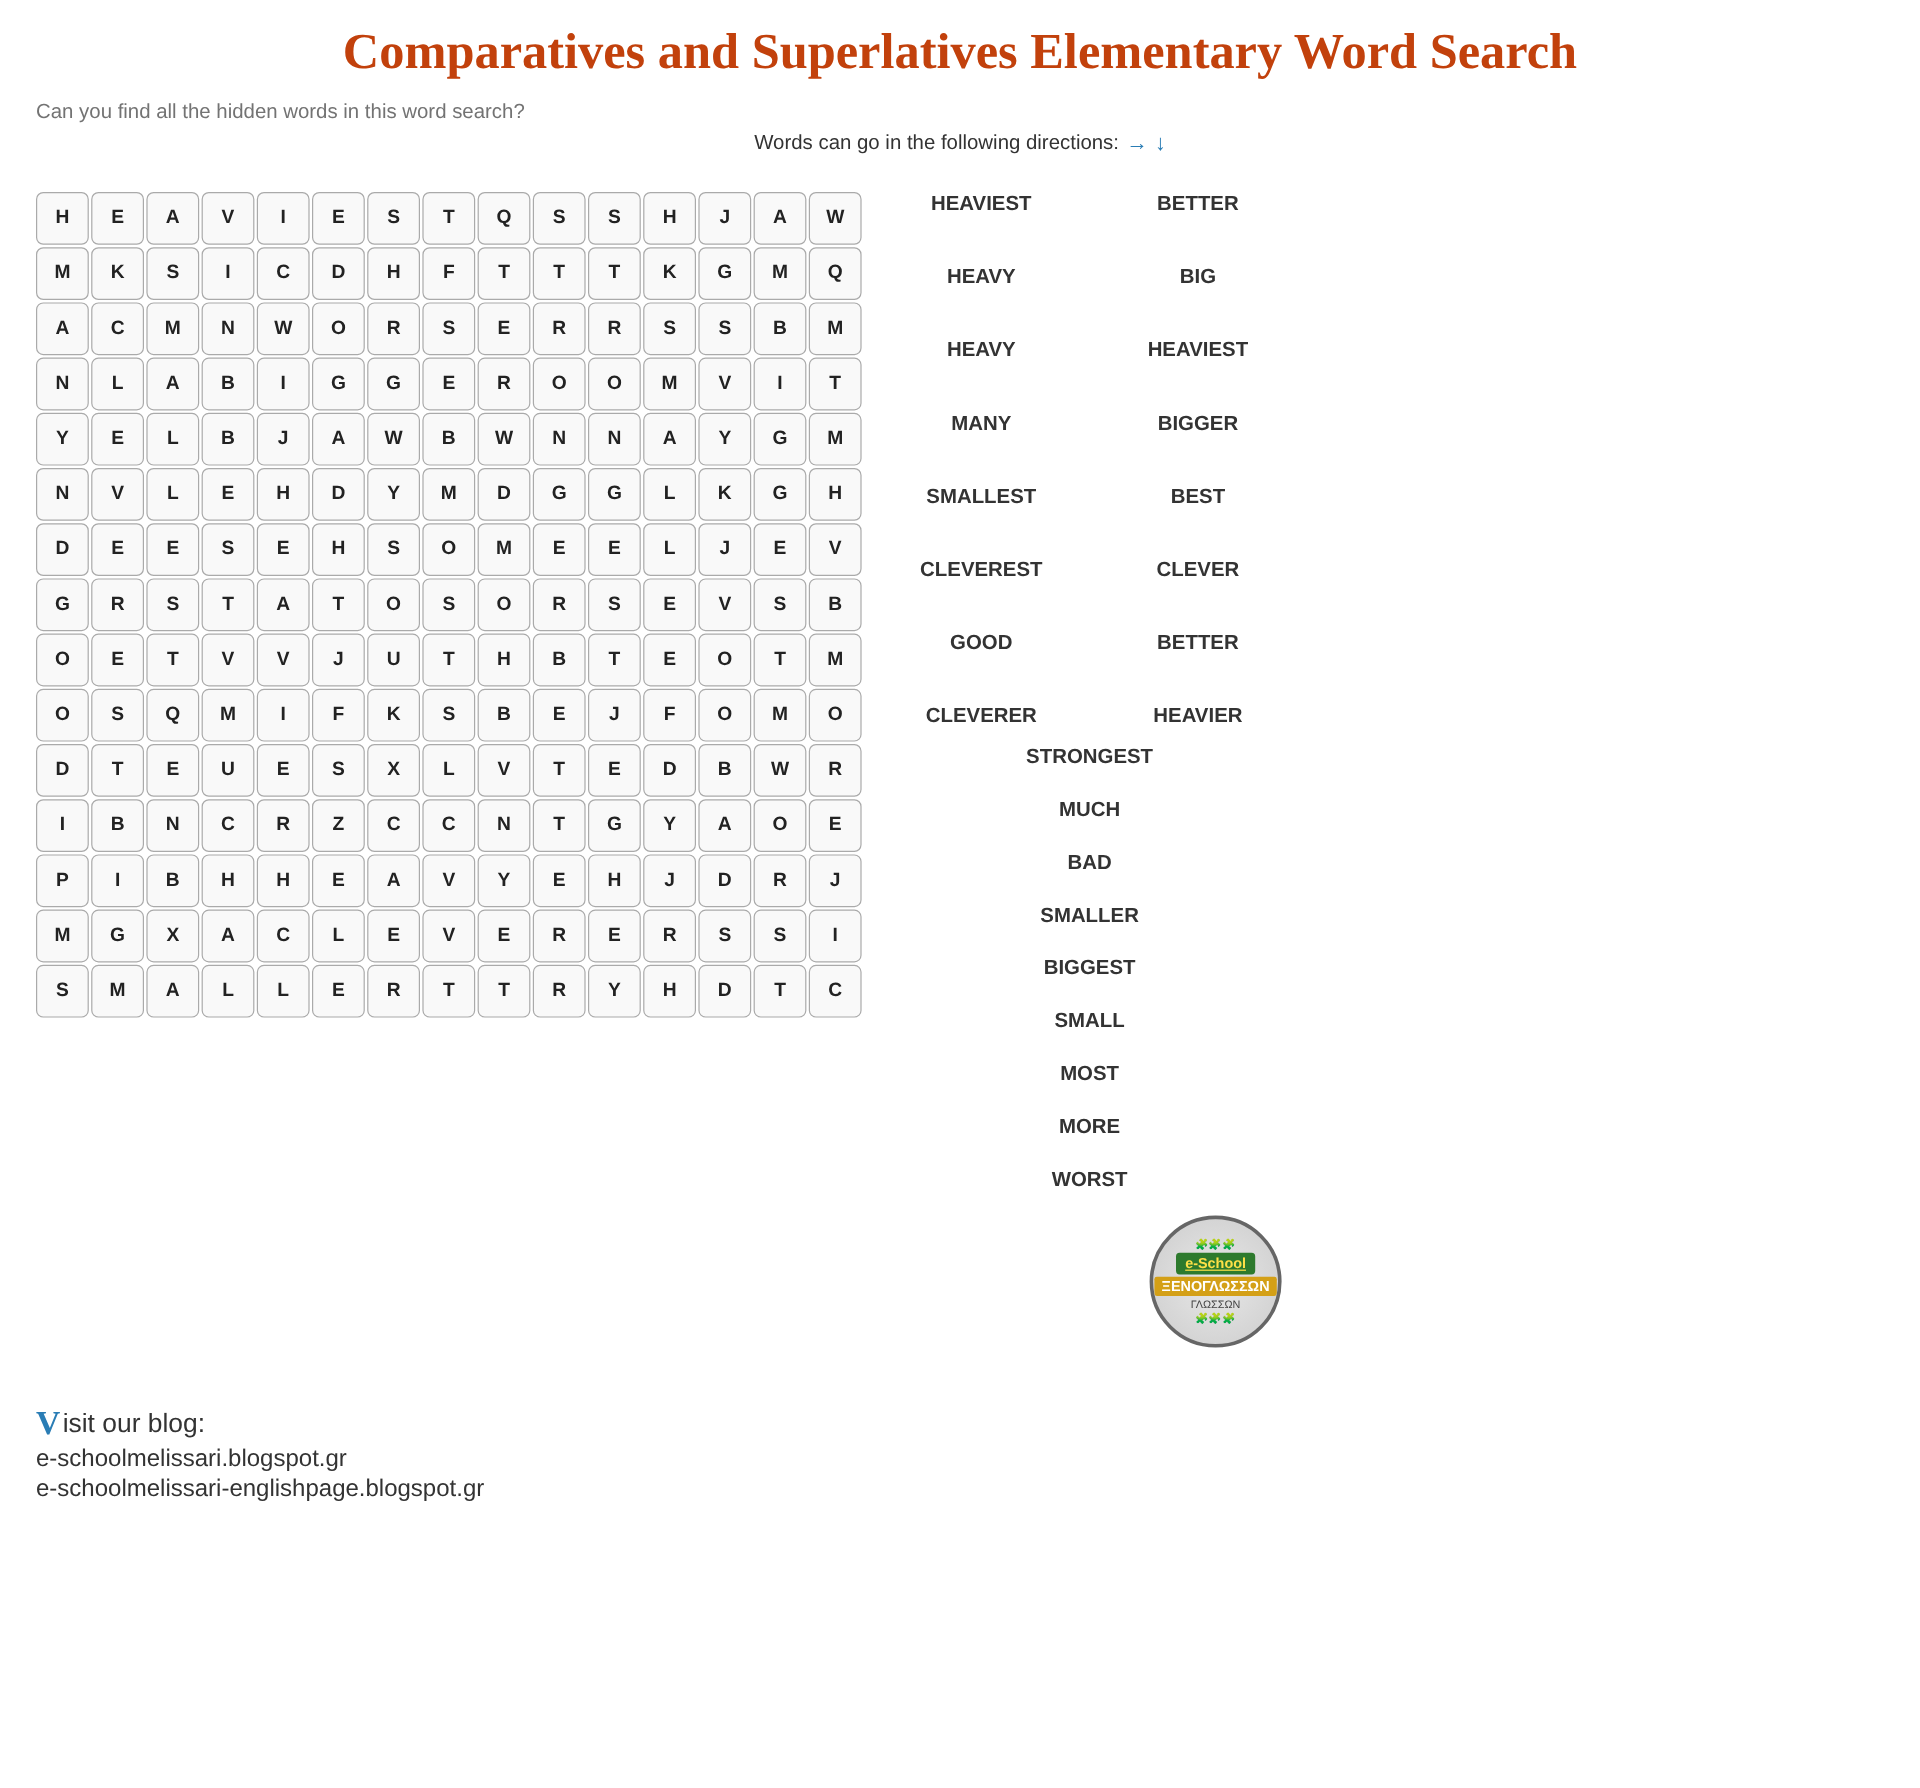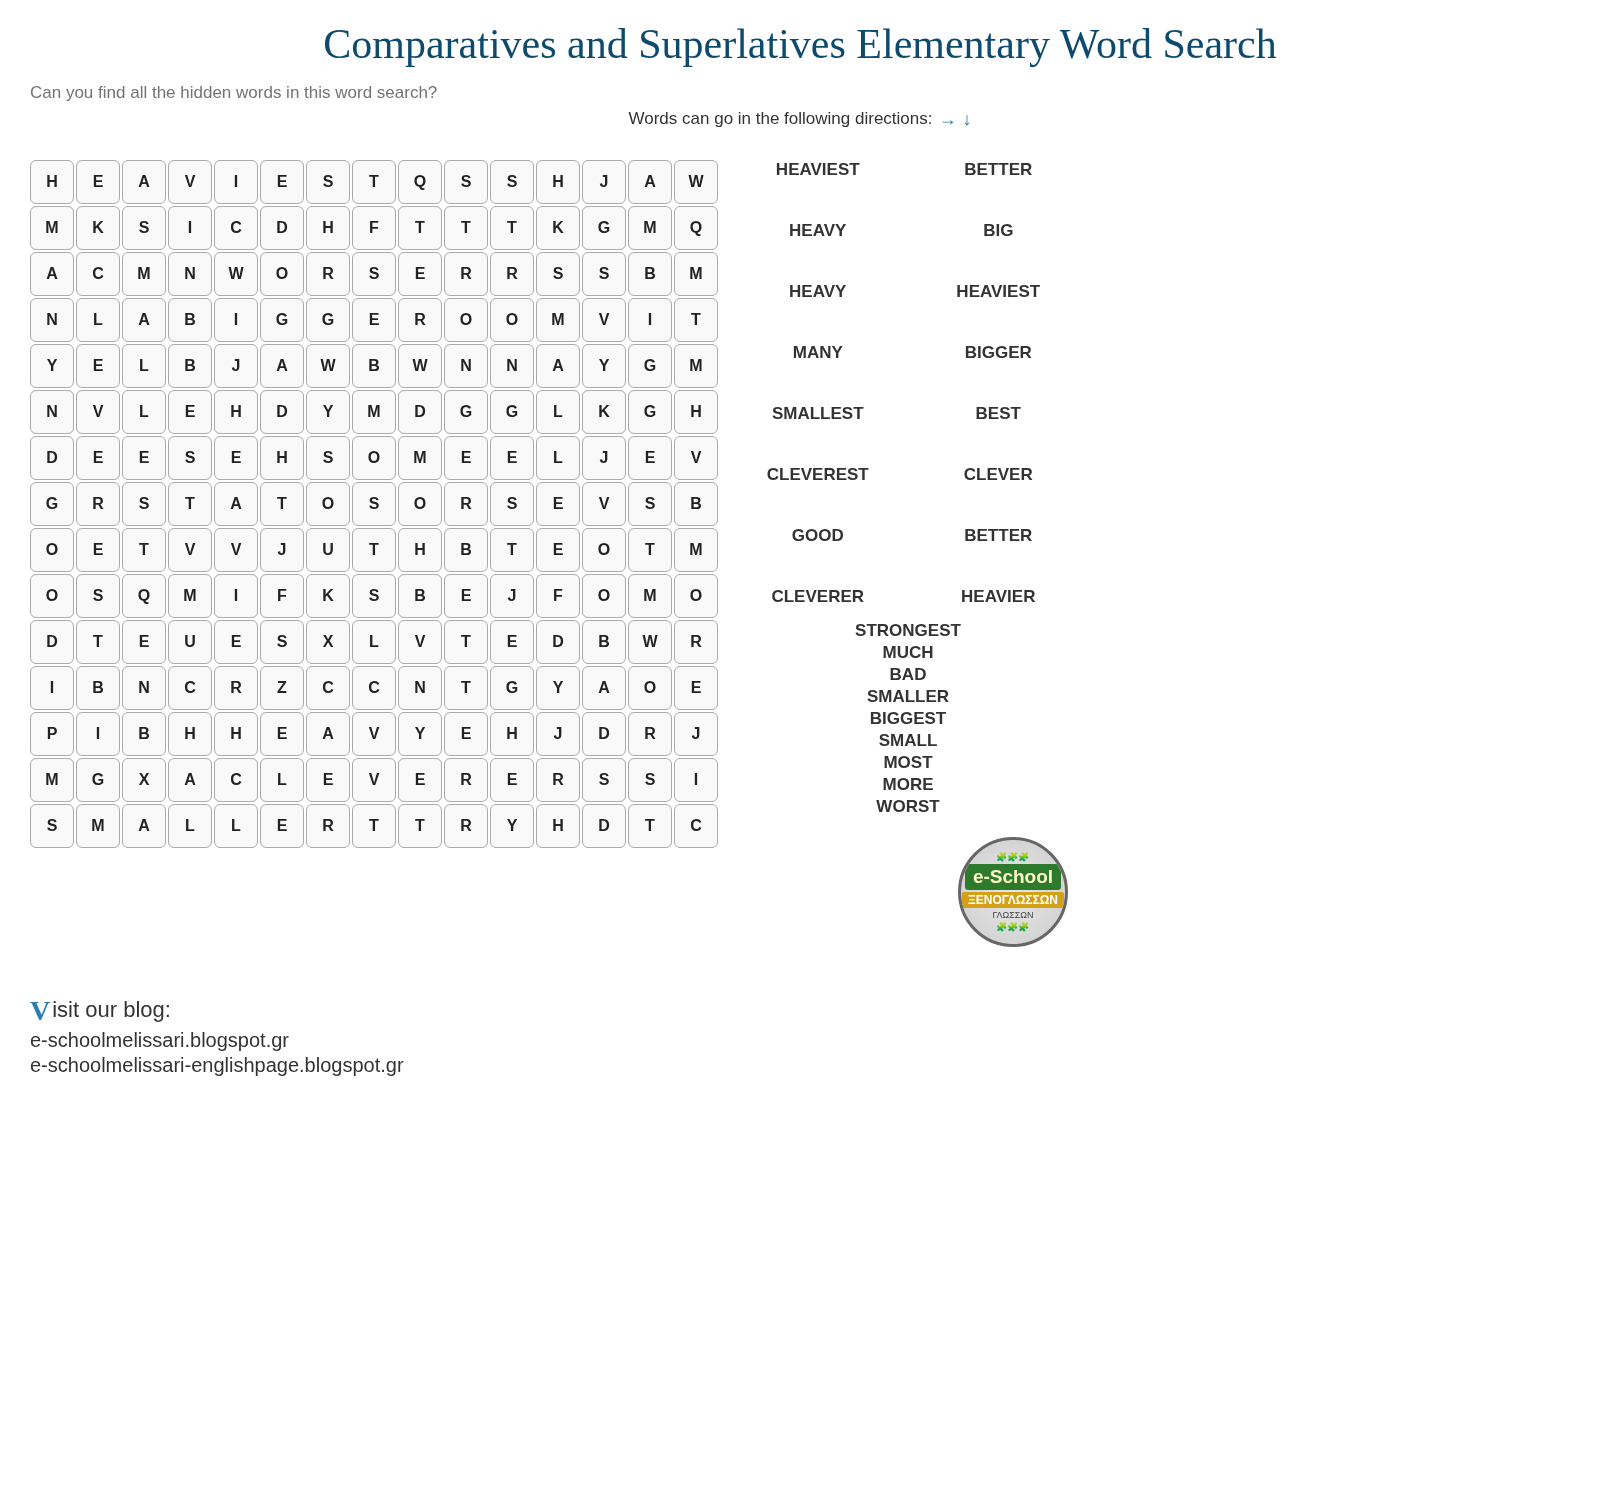--- a/index.html
+++ b/index.html
@@ -3,23 +3,23 @@
   <meta charset="utf-8">
   <style>
     * { box-sizing: border-box; margin: 0; padding: 0; }
     body {
       font-family: Arial, sans-serif;
       background: #fff;
       padding: 20px 30px;
       max-width: 1600px;
     }
     h1 {
-      color: #0c4a6e;
+      color: #c2410c;
       font-size: 42px;
-      font-weight: normal;
+      font-weight: bold;
       text-align: center;
       margin-bottom: 15px;
       font-family: Georgia, serif;
     }
     .subtitle {
       font-size: 17px;
       color: #737373;
       margin-bottom: 6px;
     }
     .directions {
@@ -80,21 +80,21 @@
     .word-item {
       font-size: 17px;
       font-weight: bold;
       color: #333;
       text-align: center;
     }
     .words-single {
       display: flex;
       flex-direction: column;
       align-items: center;
-      gap: 2px;
+      gap: 24px;
       margin-top: 4px;
     }
     .logo-area {
       margin-top: 20px;
       display: flex;
       justify-content: flex-end;
     }
     .logo-circle {
       width: 110px;
       height: 110px;
@@ -106,26 +106,27 @@
       align-items: center;
       justify-content: center;
       font-size: 11px;
       color: #333;
       text-align: center;
       position: relative;
       overflow: hidden;
     }
     .logo-inner {
       background: #2d7a2d;
-      color: #fef9c3;
-      font-size: 19px;
+      color: #fde047;
+      font-size: 12px;
       font-weight: bold;
       padding: 2px 8px;
       border-radius: 3px;
       margin-bottom: 2px;
+      text-decoration: underline;
     }
     .logo-yellow {
       background: #d4a017;
       color: white;
       font-size: 12px;
       font-weight: bold;
       padding: 1px 6px;
       border-radius: 2px;
     }
     .logo-text-small {

